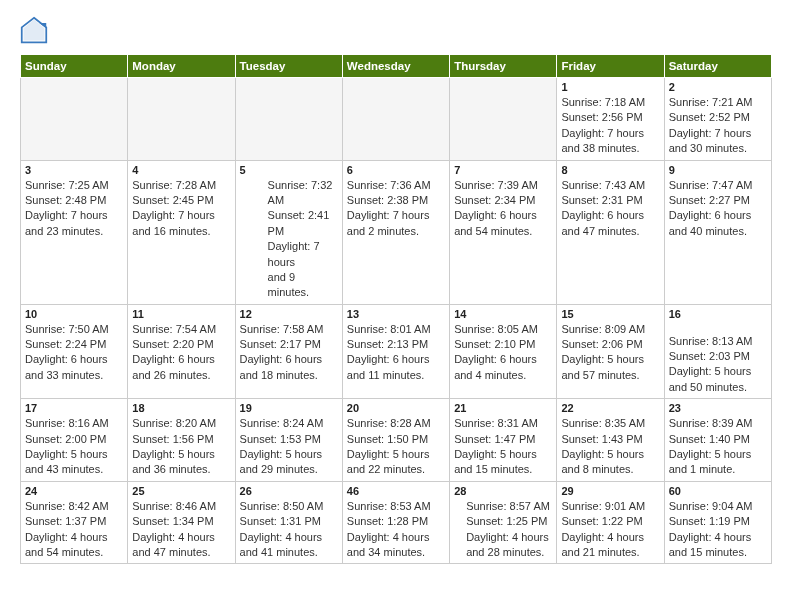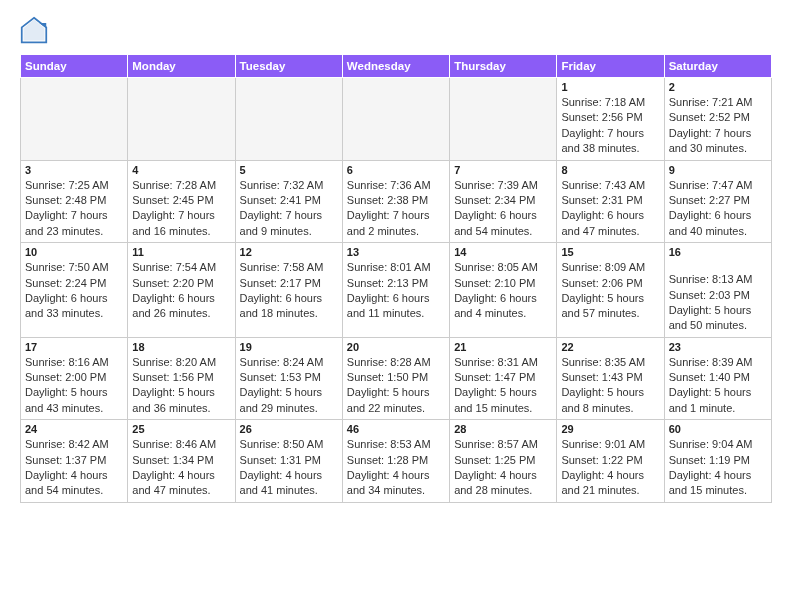--- a/index.html
+++ b/index.html
@@ -50,21 +50,21 @@
     .location {
       font-size: 15px;
       color: #444;
     }
     table {
       width: 100%;
       border-collapse: collapse;
       table-layout: fixed;
     }
     th {
-      background-color: #8b5cf6;
+      background-color: #4d7c0f;
       color: #fff;
       font-size: 11.5px;
       font-weight: bold;
       padding: 5px 4px;
       text-align: left;
       border: 1px solid #fff;
     }
     td {
       vertical-align: top;
       border: 1px solid #ccc;
@@ -155,21 +155,21 @@
           </td>
           <td>
             <div class="day-num">4</div>
             <div class="day-info" style="white-space: pre-line;">Sunrise: 7:28 AM
 Sunset: 2:45 PM
 Daylight: 7 hours
 and 16 minutes.</div>
           </td>
           <td>
             <div class="day-num">5</div>
-            <div class="day-info" style="white-space: pre-line;">Sunrise: 7:32 AM
+            <div class="day-info" style="white-space: pre-line; margin-left: 28px;">Sunrise: 7:32 AM
 Sunset: 2:41 PM
 Daylight: 7 hours
 and 9 minutes.</div>
           </td>
           <td>
             <div class="day-num">6</div>
             <div class="day-info" style="white-space: pre-line;">Sunrise: 7:36 AM
 Sunset: 2:38 PM
 Daylight: 7 hours
 and 2 minutes.</div>
@@ -322,21 +322,21 @@
           </td>
           <td>
             <div class="day-num">46</div>
             <div class="day-info" style="white-space: pre-line;">Sunrise: 8:53 AM
 Sunset: 1:28 PM
 Daylight: 4 hours
 and 34 minutes.</div>
           </td>
           <td>
             <div class="day-num">28</div>
-            <div class="day-info" style="white-space: pre-line;">Sunrise: 8:57 AM
+            <div class="day-info" style="white-space: pre-line; margin-left: 12px;">Sunrise: 8:57 AM
 Sunset: 1:25 PM
 Daylight: 4 hours
 and 28 minutes.</div>
           </td>
           <td>
             <div class="day-num">29</div>
             <div class="day-info" style="white-space: pre-line;">Sunrise: 9:01 AM
 Sunset: 1:22 PM
 Daylight: 4 hours
 and 21 minutes.</div>

